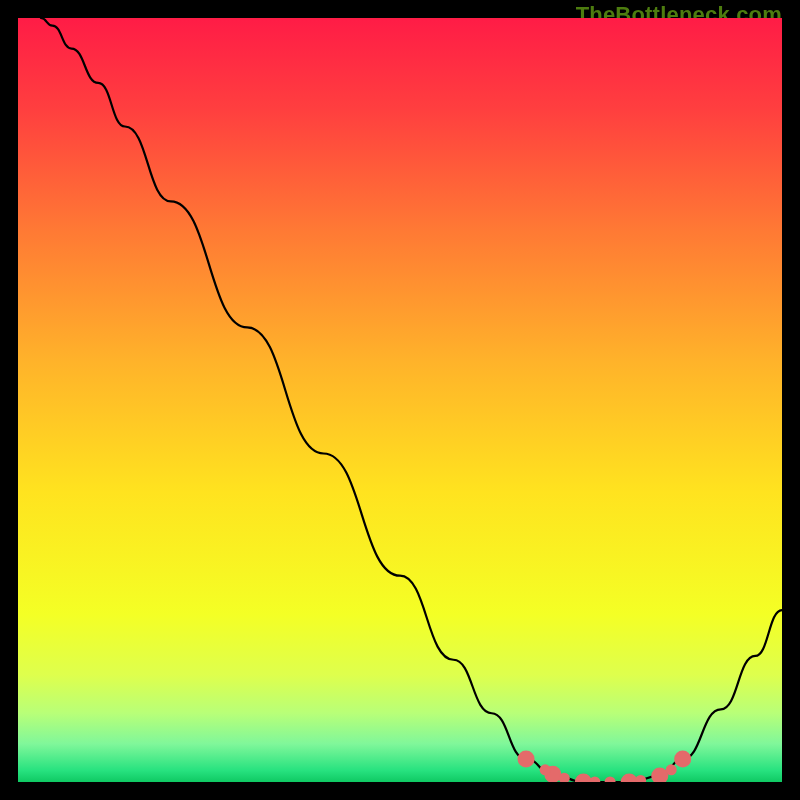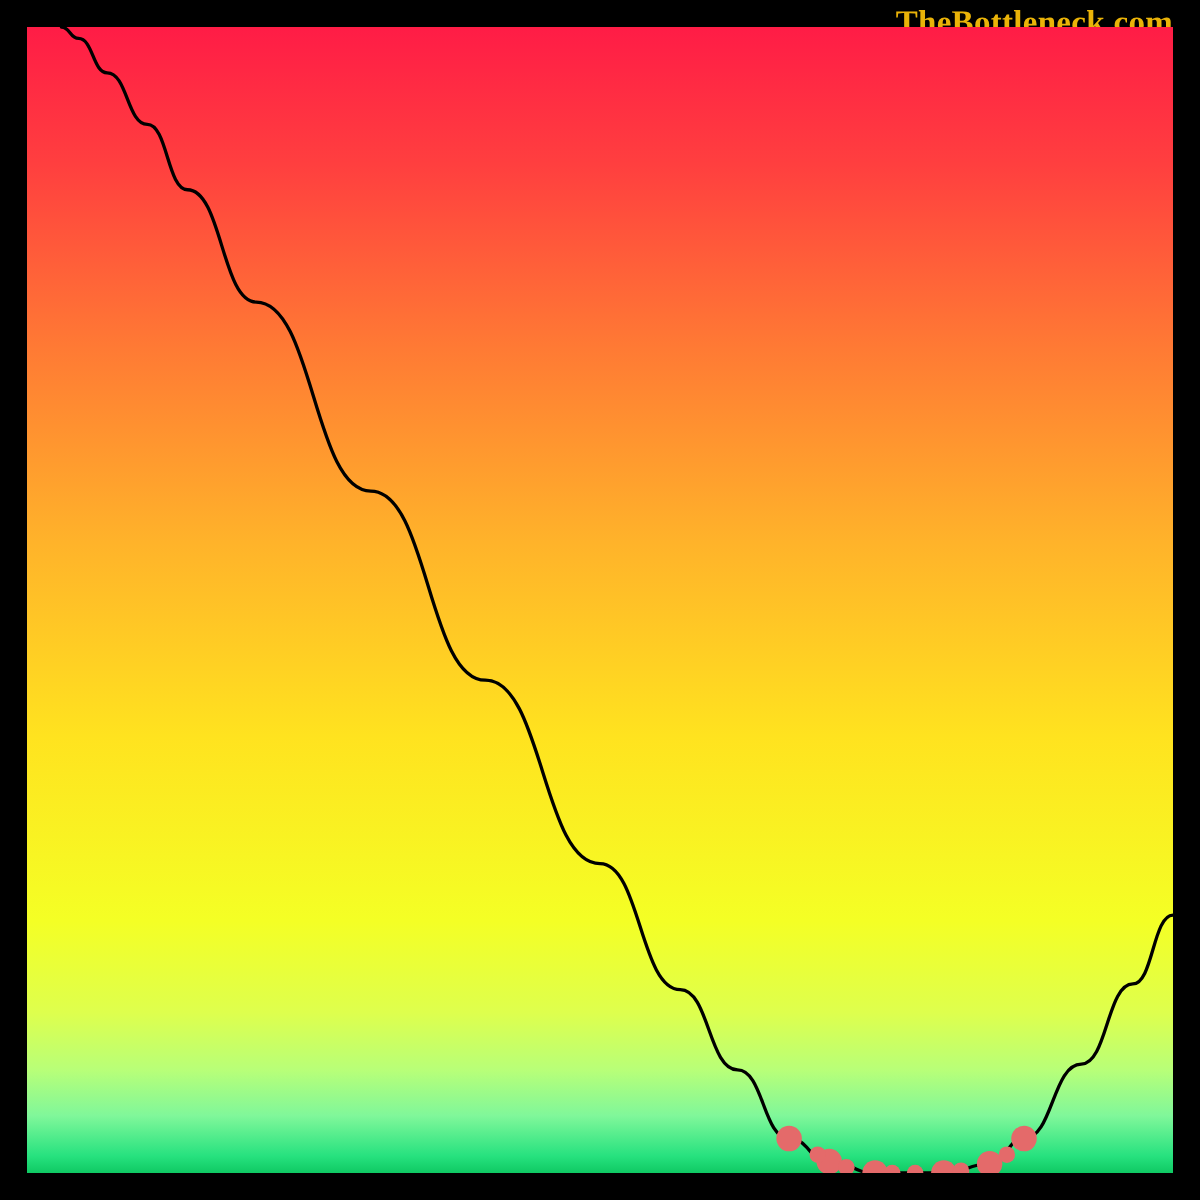--- a/index.html
+++ b/index.html
@@ -19,26 +19,25 @@
   }
   .inner {
     position: absolute;
     left: 18px; top: 18px;
     width: 764px; height: 764px;
   }
   .watermark {
     position: absolute;
     top: 2px;
     right: 18px;
-    color: #eab308;
+    color: #4d7c0f;
     font-size: 22px;
     font-weight: 600;
     letter-spacing: 0.2px;
     user-select: none;
-    font-family: Liberation Serif, serif;
   }
   svg { display: block; }
 </style>
 </head>
 <body>
 
 <div class="frame">
   <div class="watermark">TheBottleneck.com</div>
   <div class="inner">
     <svg id="chart-svg" width="764" height="764" viewBox="0 0 764 764">

